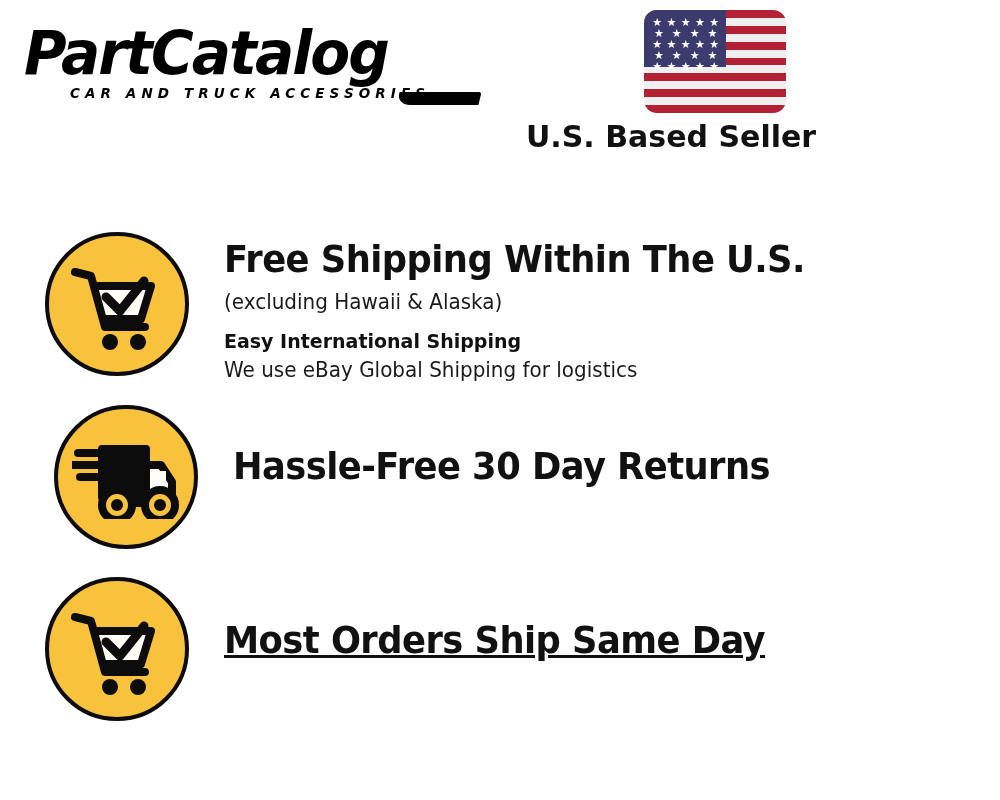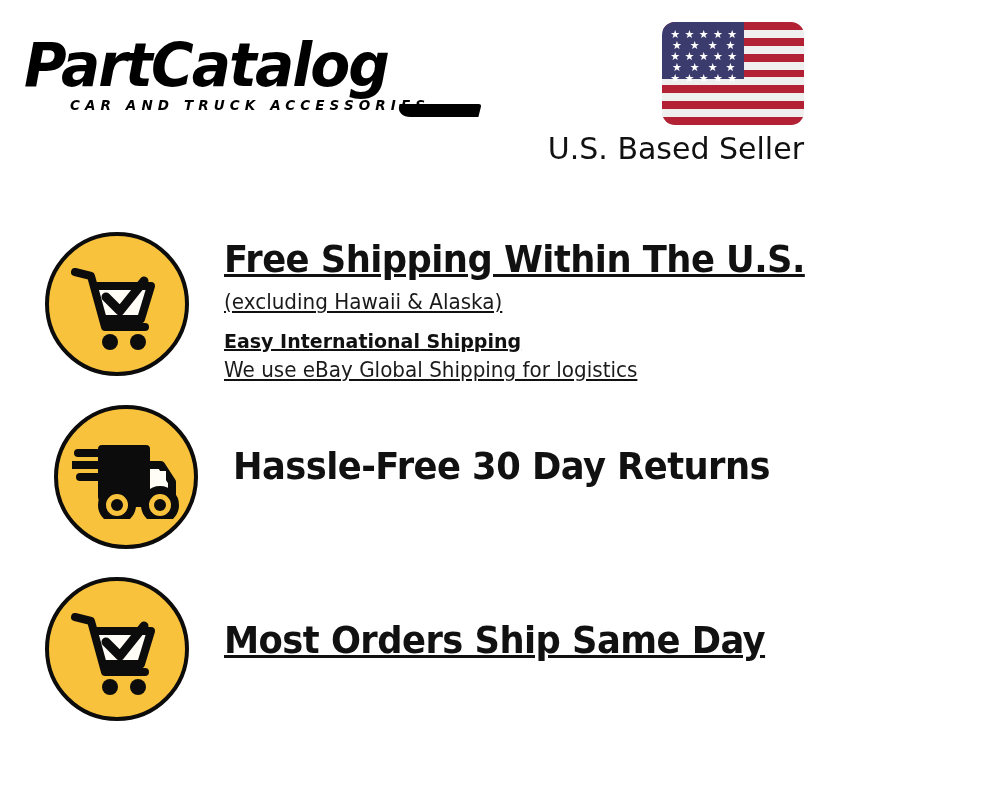--- a/index.html
+++ b/index.html
@@ -18,25 +18,24 @@
   .banner {
     position: relative;
     width: 1000px;
     height: 800px;
     background: #ffffff;
   }
 
   
   .header {
     position: absolute;
-    top: 12px;
+    top: 0;
     left: 0;
     width: 801px;
     height: 170px;
-    padding-left: 18px;
   }
 
   
   .brand {
     position: absolute;
     left: 24px;
     top: 22px;
     width: 470px;
   }
   .brand-wordmark {
@@ -125,21 +124,21 @@
   }
   .star-row i {
     font-style: normal;
     color: #ffffff;
     font-size: 11px;
     line-height: 11px;
   }
   .seller-label {
     margin-top: 7px;
     font-family: "DejaVu Sans", sans-serif;
-    font-weight: 400;
+    font-weight: 700;
     font-size: 30px;
     line-height: 34px;
     color: #111111;
     white-space: nowrap;
   }
 
   
   .features {
     position: absolute;
     left: 0;
@@ -172,21 +171,21 @@
     position: absolute;
     left: 50%;
     top: 50%;
     transform: translate(-50%, -50%);
   }
 
   .feature-text {
     flex: 1 1 auto;
     padding-left: 35px;
   }
-  .row-shipping .feature-text { padding-top: 4px; text-decoration: underline; }
+  .row-shipping .feature-text { padding-top: 4px; }
   .row-returns  .feature-text { padding-top: 38px; }
   .row-sameday  .feature-text { padding-top: 40px; text-decoration: underline; }
 
   .feature-title {
     font-family: "DejaVu Sans", sans-serif;
     font-weight: bold;
     font-size: 38px;
     line-height: 46px;
     letter-spacing: -0.6px;
     color: #111111;

